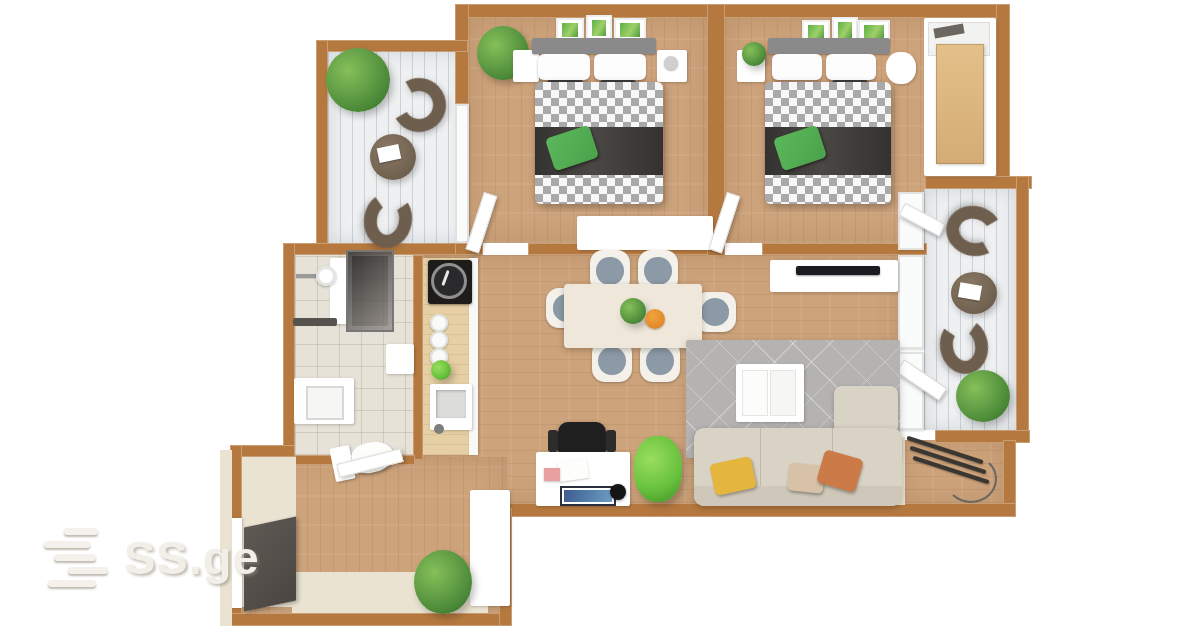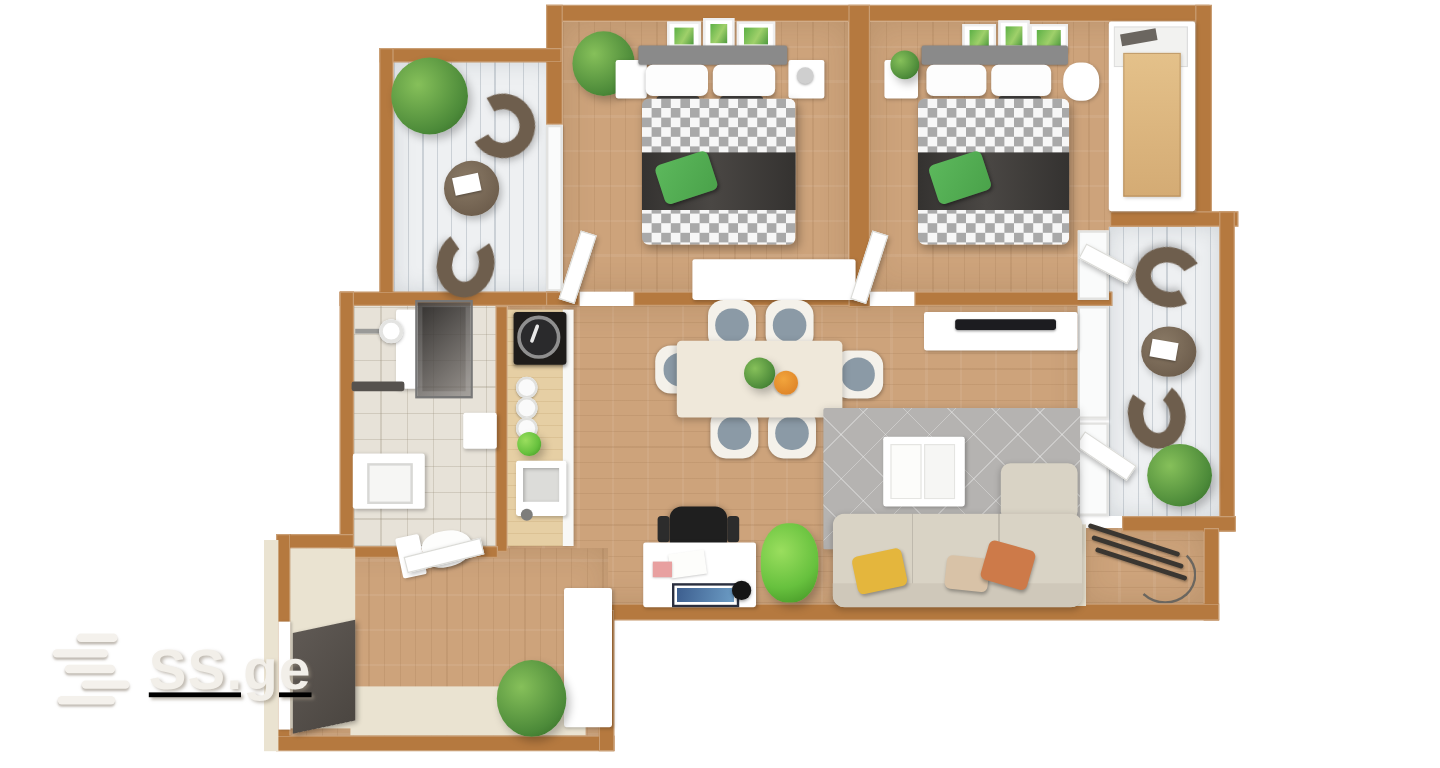--- a/index.html
+++ b/index.html
@@ -62,21 +62,21 @@
   .spillow{position:absolute;border-radius:5px;box-shadow:1px 2px 3px rgba(0,0,0,.3);}
   .ochair{position:absolute;background:#1f1f1f;border-radius:10px;box-shadow:0 2px 5px rgba(0,0,0,.4);}
   .monitor{position:absolute;background:#0e1322;border:2px solid #2a2f3f;
     background-image:linear-gradient(100deg,#3a5b8c,#6fa0c8);background-clip:content-box;padding:2px;}
   .shower{position:absolute;background:linear-gradient(135deg,rgba(35,33,32,.92),rgba(120,115,112,.72));
     border:2px solid #777;box-shadow:inset 0 0 0 4px rgba(255,255,255,.14);}
   .rackbar{position:absolute;height:4px;background:#3a3631;border-radius:2px;box-shadow:1px 1px 2px rgba(0,0,0,.3);}
   .rackarc{position:absolute;border:2px solid #6b665f;border-radius:50%;border-left-color:transparent;border-top-color:transparent;}
   .circle{border-radius:50%;}
   
-  #watermark{position:absolute;left:38px;top:528px;display:flex;align-items:center;gap:16px;text-decoration:underline;}
+  #watermark{position:absolute;left:38px;top:528px;display:flex;align-items:center;gap:16px;}
   .wm-bars{display:flex;flex-direction:column;gap:6px;}
   .wm-bar{height:7px;border-radius:4px;background:#f4f1ec;box-shadow:0 2px 2px rgba(140,130,115,.55);}
   .wm-text{font-size:47px;font-weight:bold;letter-spacing:1px;color:#f2efe9;
     text-shadow:2px 2px 3px rgba(150,140,125,.6);}
 </style>
 </head>
 <body>
 
 <div id="stage">
 

